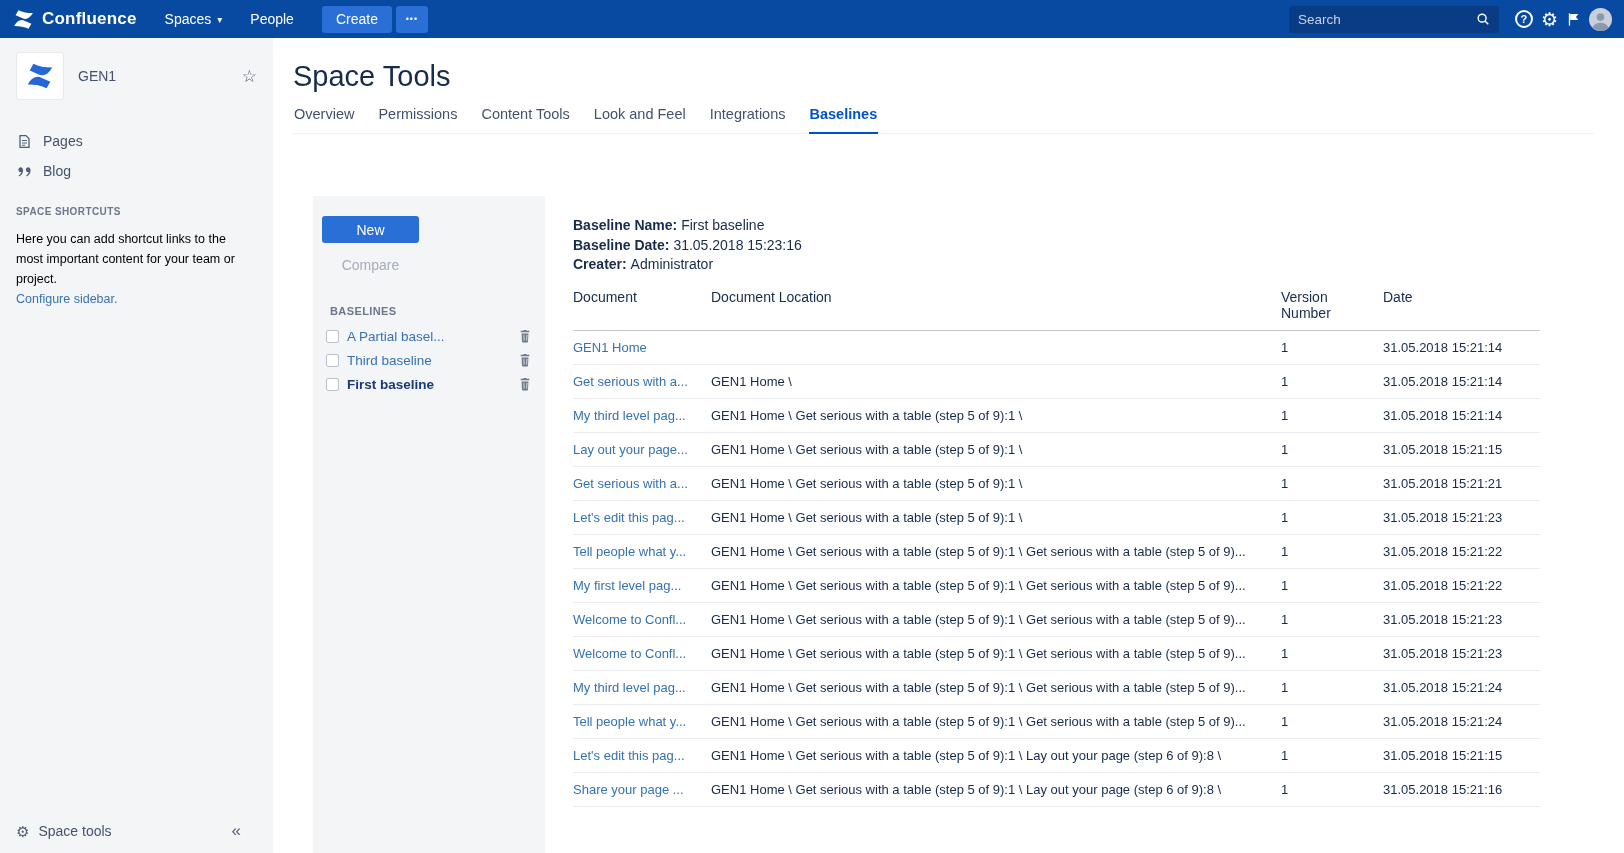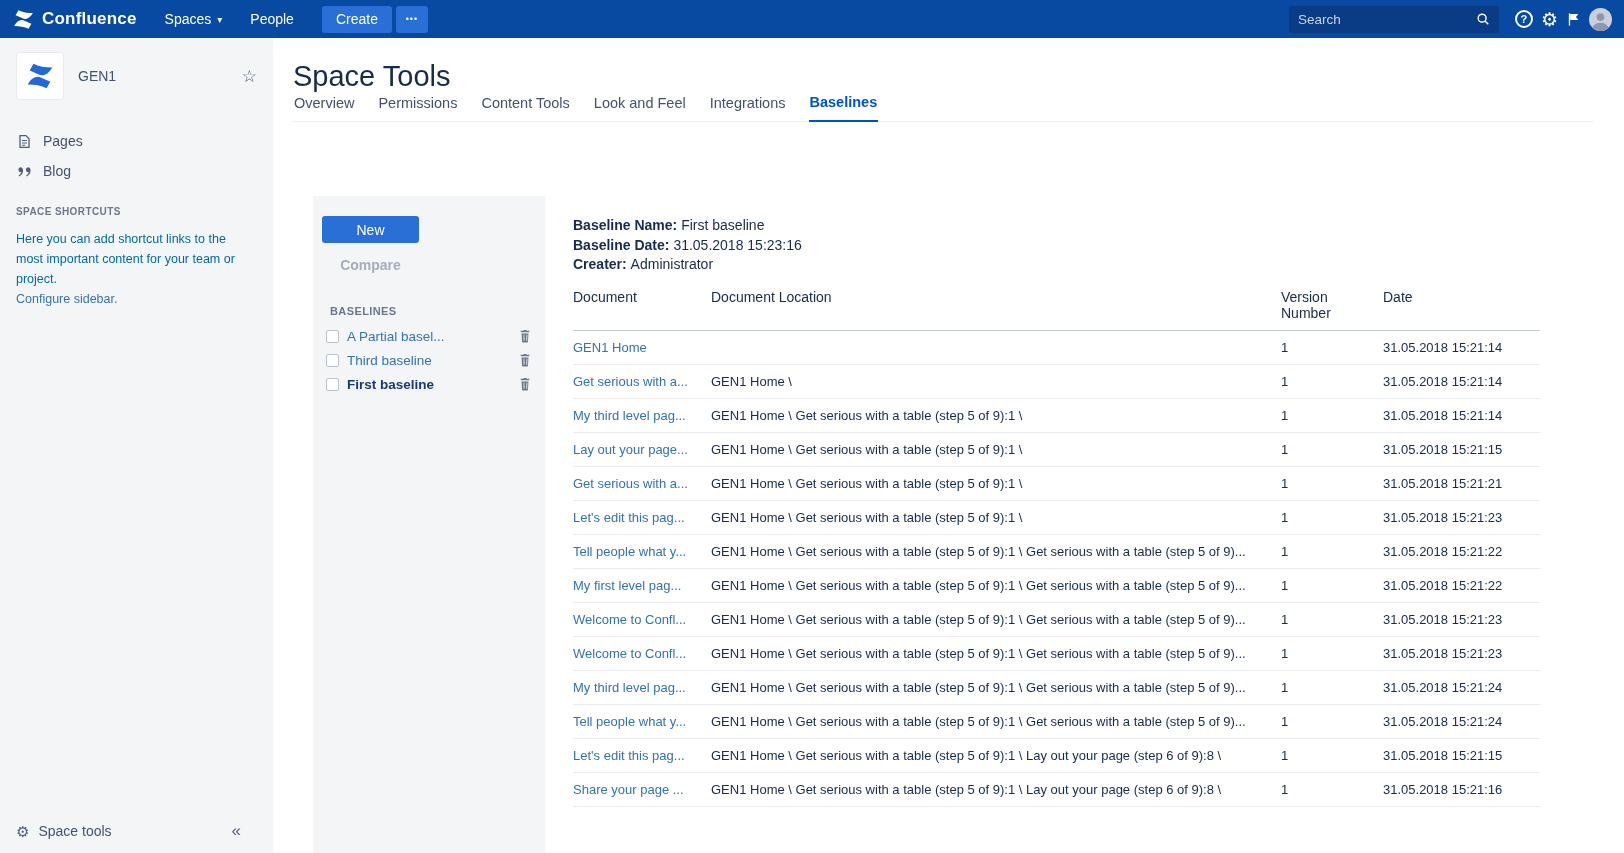--- a/index.html
+++ b/index.html
@@ -56,51 +56,51 @@
     width: 48px; height: 48px; background: #fff; border-radius: 3px;
     display: flex; align-items: center; justify-content: center; border: 1px solid #e8eaee;
   }
   .space-name { margin-left: 14px; font-size: 14px; color: #42526e; }
   .space-star { margin-left: auto; color: #505f79; font-size: 17px; cursor: pointer; }
   .side-nav { margin-top: 26px; }
   .side-item { display: flex; align-items: center; gap: 11px; padding: 7px 16px; font-size: 14px; color: #42526e; cursor: pointer; }
   .side-item .icn { display: flex; width: 16px; justify-content: center; }
   .shortcuts { padding: 20px 16px 0; }
   .shortcuts-h { font-size: 10px; font-weight: bold; color: #6b778c; letter-spacing: .4px; }
-  .shortcuts-p { margin-top: 12px; font-size: 12.5px; line-height: 1.6; color: #0369a1; width: 232px; }
+  .shortcuts-p { margin-top: 12px; font-size: 12.5px; line-height: 1.6; color: #000000; width: 232px; }
   .configure-link { color: var(--link, #3572b0); font-size: 12.5px; display: inline-block; margin-top: 2px; }
   .sidebar-footer {
     position: absolute; left: 0; right: 0; bottom: 0; height: 44px;
     display: flex; align-items: center; padding: 0 16px; color: #42526e; font-size: 14px; gap: 9px;
   }
   .footer-gear { font-size: 15px; color: #505f79; line-height: 1; }
   .collapse-btn { margin-left: auto; margin-right: 16px; font-size: 17px; color: #505f79; cursor: pointer; background: none; border: none; }
   .resize-handle {
     position: absolute; left: 273px; top: 425px; width: 7px; height: 15px;
     border-left: 2px solid #97a0af; border-right: 2px solid #97a0af; cursor: col-resize;
   }
 
   
   .main { position: absolute; top: 38px; left: 273px; right: 0; bottom: 0; background: #fff; }
   .page-title { position: absolute; left: 20px; top: 22px; font-size: 29px; font-weight: 500; color: var(--text, #172b4d); }
-  .tabs { position: absolute; left: 20px; right: 30px; top: 56px; display: flex; gap: 22px; border-bottom: 1px solid #f0f1f4; align-items: center; }
+  .tabs { position: absolute; left: 20px; right: 30px; top: 68px; display: flex; gap: 22px; border-bottom: 1px solid #f0f1f4; }
   .tab { font-size: 14.5px; color: #42526e; padding: 0 1px 10px; }
   .tab.active { color: var(--accent, #0052cc); font-weight: bold; border-bottom: 2px solid var(--accent, #0052cc); margin-bottom: -1px; }
 
   .content { position: absolute; top: 158px; left: 40px; right: 0; bottom: 0; display: flex; align-items: stretch; }
 
   
   .panel { width: 232px; flex: none; background: var(--sidebar-bg, #f4f5f7); padding-top: 20px; }
   .btn-new {
     display: block; margin-left: 9px; width: 97px; height: 27px;
     background: var(--nav-btn, #2a6fd6); color: #fff; border: none; border-radius: 3px; font-size: 14px;
   }
   .btn-compare {
     display: block; margin: 14px 0 0 9px; width: 97px; text-align: center;
-    color: #a5adba; font-size: 14px; background: none; border: none; font-weight: bold;
+    color: #a5adba; font-size: 14px; background: none; border: none;
   }
   .panel-h { margin: 32px 0 7px 17px; font-size: 11px; font-weight: bold; color: #6b778c; letter-spacing: .4px; }
   .b-item { display: flex; align-items: center; height: 24px; padding: 0 14px 0 13px; font-size: 13.5px; }
   .b-check { width: 13px; height: 13px; background: #fff; border: 1px solid #b9c1cc; border-radius: 2px; margin-right: 8px; flex: none; cursor: pointer; }
   .b-label { color: var(--link, #3572b0); white-space: nowrap; overflow: hidden; text-overflow: ellipsis; }
   .b-item.selected .b-label { color: var(--selected-baseline, #17387e); font-weight: bold; }
   .b-trash { margin-left: auto; cursor: pointer; display: flex; }
 
   
   .details-col { flex: 1; padding: 20px 84px 0 28px; overflow: hidden; }

